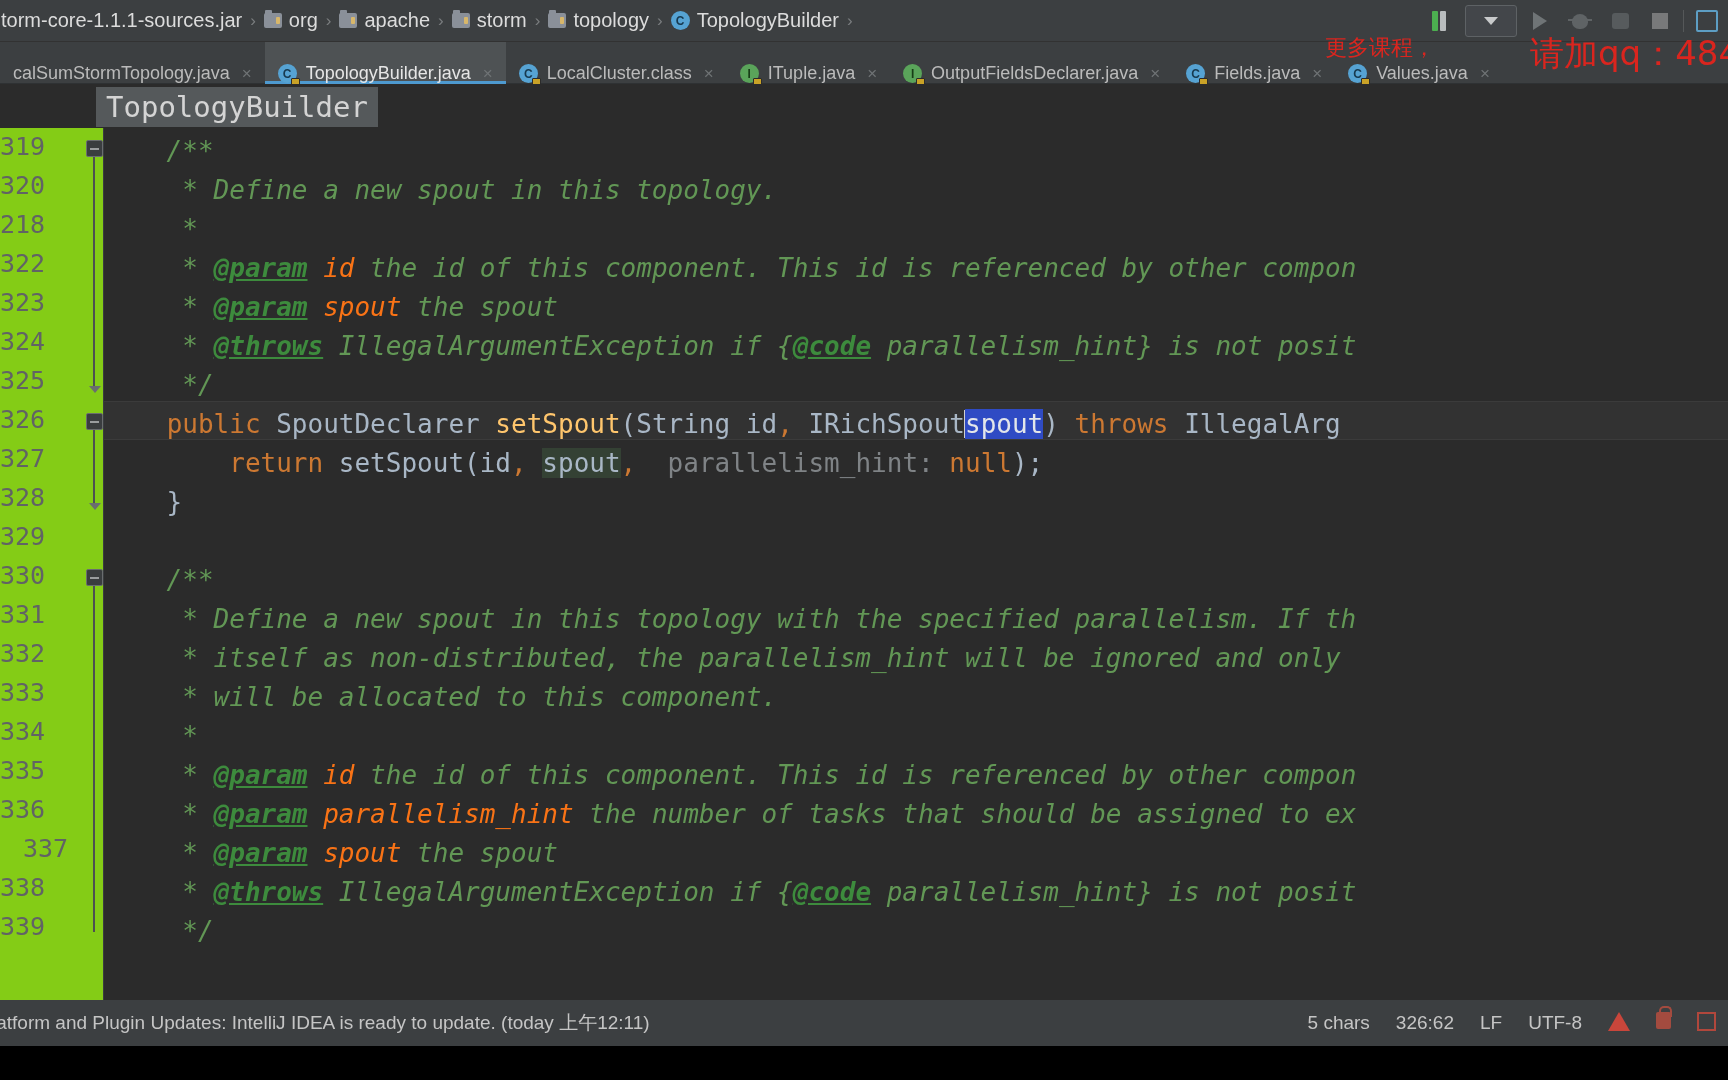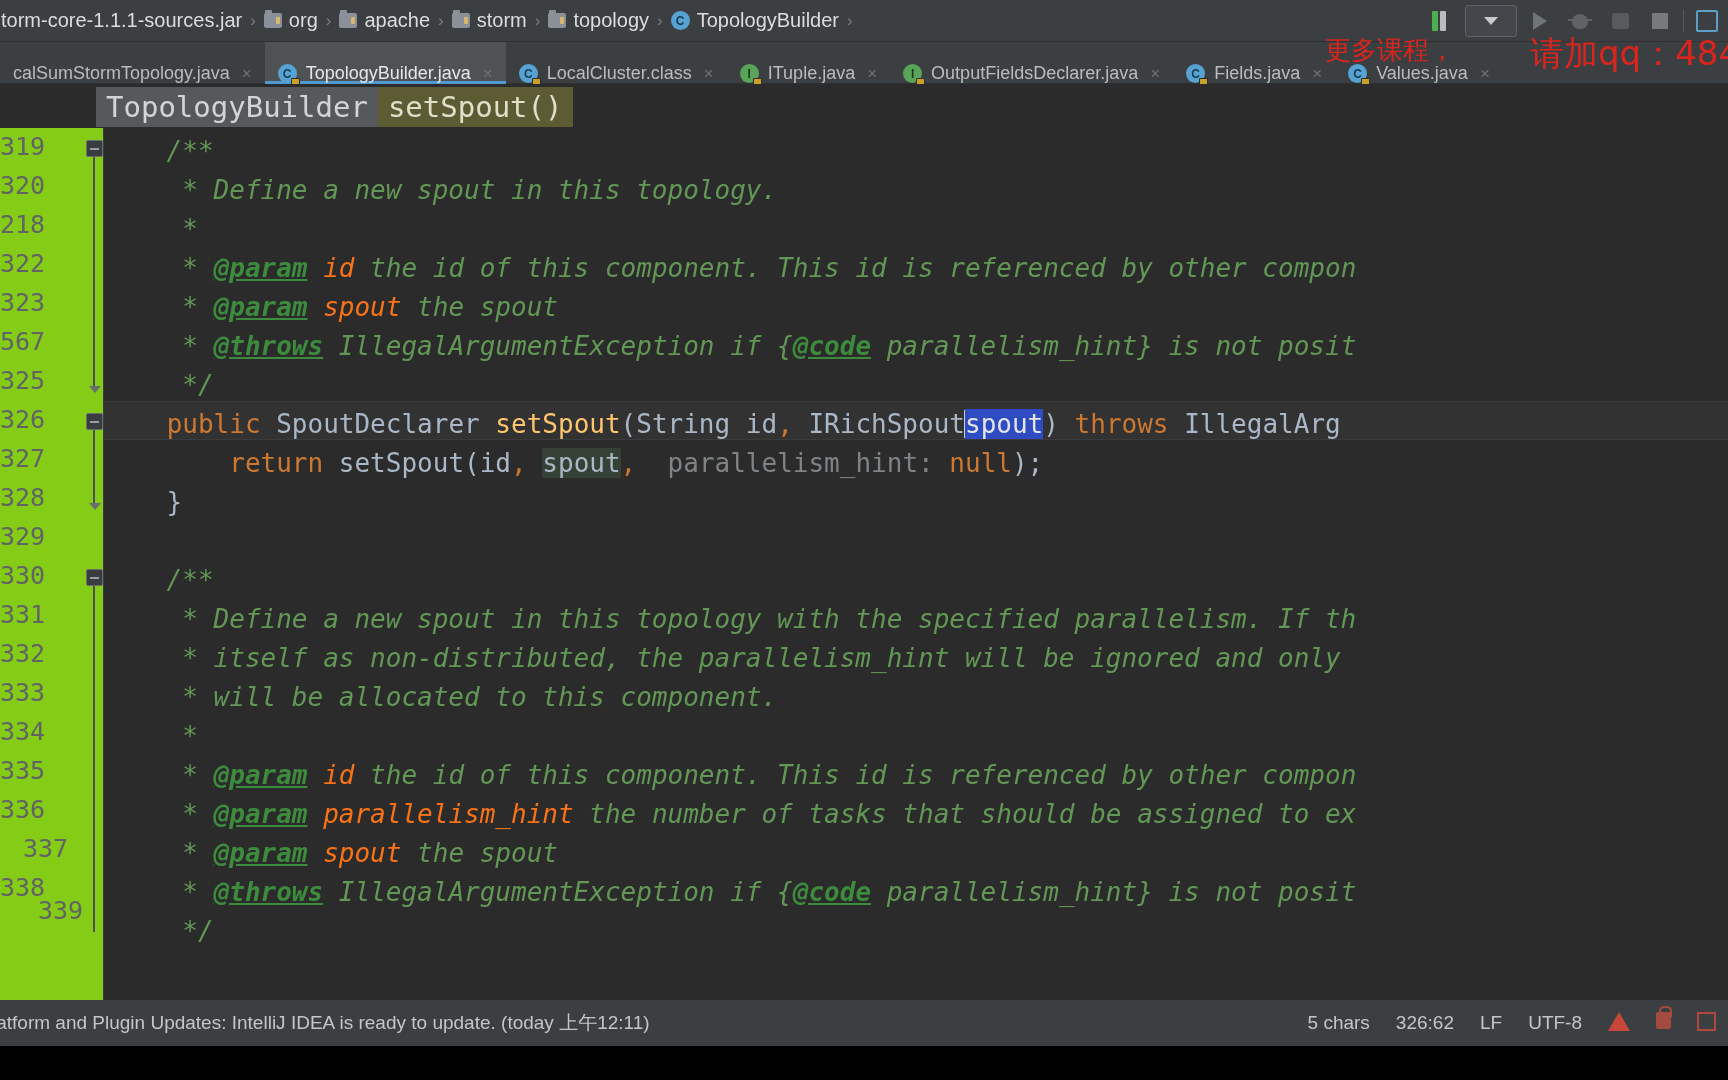--- a/index.html
+++ b/index.html
@@ -82,21 +82,21 @@
   .tab .closex { color:#6f7375; font-size:17px; margin-left:4px; }
   .tab-ic-wrap{position:relative;width:20px;height:20px;}
   .tab-ic-wrap .lockbadge{
     position:absolute;right:-2px;bottom:-2px;width:9px;height:8px;
     background:#c9a227;border-radius:1px;border:1px solid #2b2b2b;
   }
 
   
   .watermark {
     position:absolute; pointer-events:none;
-    color:#e8231c; font-size:26px; white-space:nowrap;
+    color:#e8231c; font-size:22px; white-space:nowrap;
     font-family:"DejaVu Sans", sans-serif; opacity:.92;
   }
   .wm1 { left:1325px; top:33px; }
   .wm2 { left:1530px; top:31px; font-size:34px; }
 
   
   .memberbar {
     position:absolute; left:0; top:84px; width:1728px; height:44px;
     background:#2b2b2b;
   }
@@ -293,47 +293,46 @@
       <span class="closex">×</span>
     </div>
   </div>
 
 <div class="watermark wm1">更多课程，</div>
 <div class="watermark wm2">请加qq：4846838</div>
 
 <div class="memberbar">
   <div class="member-crumbs">
     <div class="mcrumb type">TopologyBuilder</div>
-    <div class="mcrumb method">setSpout()</div>
   </div>
 </div>
 
 <div class="editor">
   <div class="gutter" id="gutter">
       <div class="lnum" style="top: 4px;">319</div>
       <div class="lnum" style="top: 43px;">320</div>
       <div class="lnum" style="top: 82px;">218</div>
       <div class="lnum" style="top: 121px;">322</div>
       <div class="lnum" style="top: 160px;">323</div>
-      <div class="lnum" style="top: 199px;">567</div>
+      <div class="lnum" style="top: 199px;">324</div>
       <div class="lnum" style="top: 238px;">325</div>
       <div class="lnum" style="top: 277px;">326</div>
       <div class="lnum" style="top: 316px;">327</div>
       <div class="lnum" style="top: 355px;">328</div>
       <div class="lnum" style="top: 394px;">329</div>
       <div class="lnum" style="top: 433px;">330</div>
       <div class="lnum" style="top: 472px;">331</div>
       <div class="lnum" style="top: 511px;">332</div>
       <div class="lnum" style="top: 550px;">333</div>
       <div class="lnum" style="top: 589px;">334</div>
       <div class="lnum" style="top: 628px;">335</div>
       <div class="lnum" style="top: 667px;">336</div>
       <div class="lnum" style="top: 706px; padding-left: 23px;">337</div>
       <div class="lnum" style="top: 745px;">338</div>
-      <div class="lnum" style="top: 768px; padding-left: 38px;">339</div>
+      <div class="lnum" style="top: 784px;">339</div>
     </div>
   <div class="foldcol" id="foldcol">
       <div class="foldmark" style="top: 12px;"></div>
       <div class="foldline" style="top: 29px; height: 229px;"></div>
       <div class="foldtip" style="top: 258px;"></div>
       <div class="foldmark" style="top: 285px;"></div>
       <div class="foldline" style="top: 302px; height: 73px;"></div>
       <div class="foldtip" style="top: 375px;"></div>
       <div class="foldmark" style="top: 441px;"></div>
       <div class="foldline" style="top: 458px; height: 346px;"></div>

